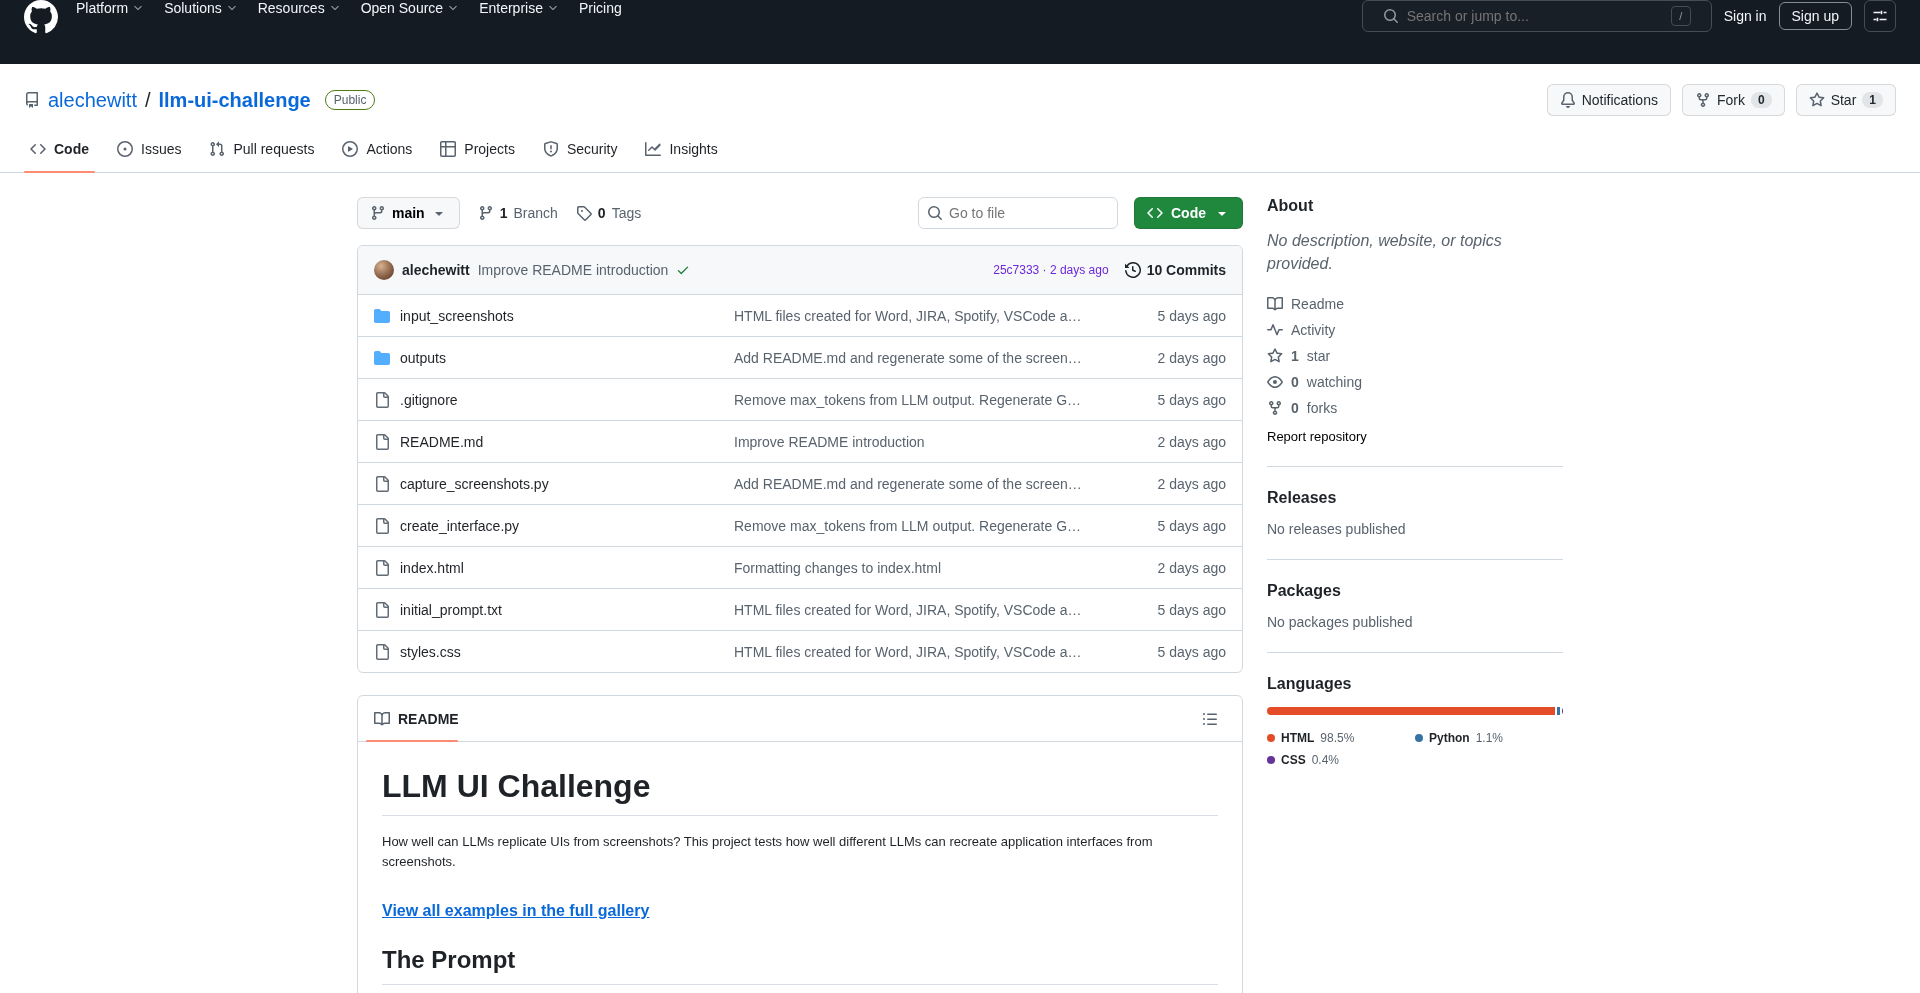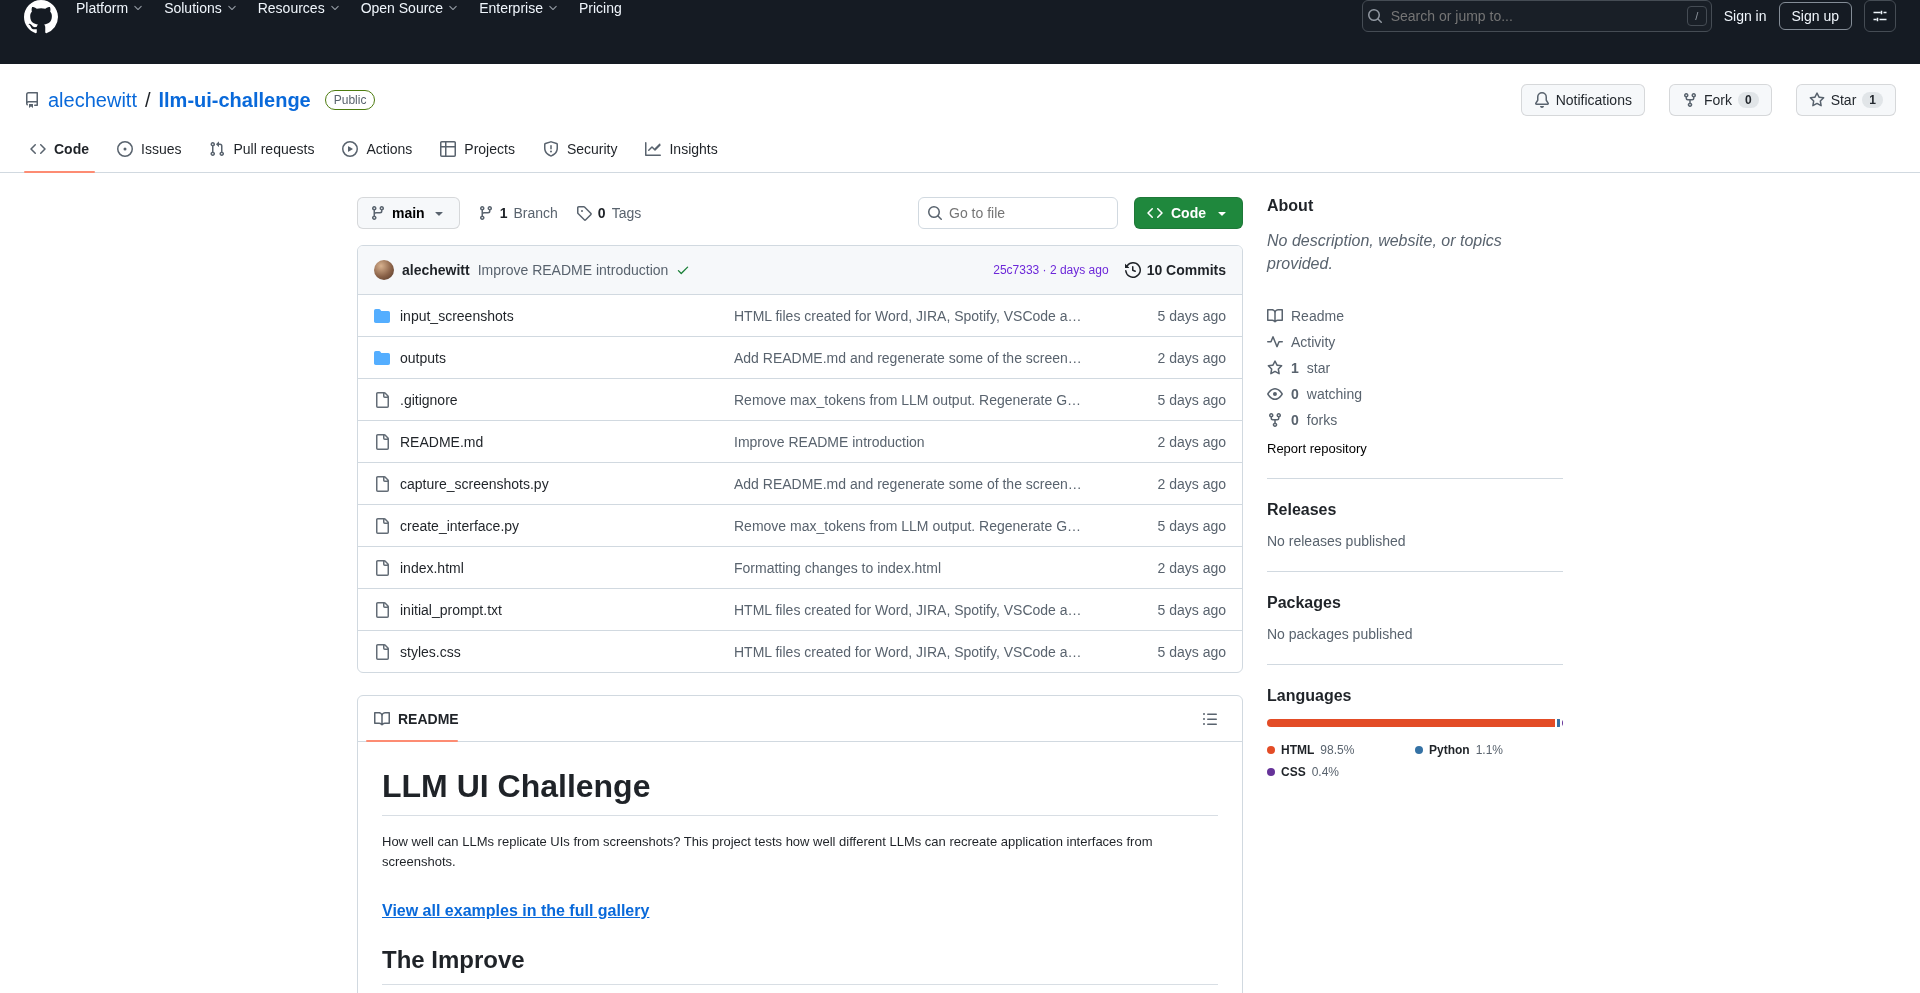--- a/index.html
+++ b/index.html
@@ -9,21 +9,21 @@
 
   
   .app-header { height:64px; background:#151b23; display:flex; align-items:flex-start;
     padding:0 24px; gap:18px; color:#fff; }
   .gh-logo { width:34px; height:34px; fill:#fff; cursor:pointer; }
   .nav { display:flex; align-items:center; gap:20px; }
   .nav-item { display:flex; align-items:center; gap:4px; font-size:14px; color:#f0f6fc; cursor:pointer; }
   .nav-item svg { fill:#9198a1; }
   .header-right { margin-left:auto; display:flex; align-items:center; gap:12px; }
   .search-box { width:350px; height:32px; border:1px solid #454c54; border-radius:6px;
-    display:flex; align-items:center; padding:0 4px; gap:8px; background:rgba(255,255,255,0.02); }
+    display:flex; align-items:center; padding:0 20px; gap:8px; background:rgba(255,255,255,0.02); }
   .search-box svg { fill:#9198a1; }
   .search-box input { flex:1; background:transparent; border:none; outline:none;
     color:#9198a1; font-size:14px; font-family:inherit; }
   .slash-key { width:20px; height:20px; border:1px solid #454c54; border-radius:4px;
     color:#9198a1; font-size:11px; display:flex; align-items:center; justify-content:center; }
   .signin { color:#f0f6fc; font-size:14px; cursor:pointer; white-space:nowrap; }
   .signup { border:1px solid #848d97; border-radius:6px; color:#f0f6fc; font-size:14px;
     padding:5px 12px; background:transparent; cursor:pointer; white-space:nowrap; font-family:inherit; }
   .hdr-icon-btn { width:32px; height:32px; border:1px solid #454c54; border-radius:6px;
     display:flex; align-items:center; justify-content:center; cursor:pointer; }
@@ -31,21 +31,21 @@
 
   
   .repo-head { padding:20px 24px 10px; display:flex; align-items:center; }
   .repo-title { display:flex; align-items:center; gap:8px; font-size:20px; }
   .repo-title .repo-octicon { fill:#59636e; }
   .repo-owner { color:#0969da; text-decoration:none; cursor:pointer; }
   .repo-sep { color:#1f2328; }
   .repo-name { color:#0969da; font-weight:600; cursor:pointer; }
   .visibility-badge { font-size:12px; color:#59636e; border:1px solid #4d7c0f;
     border-radius:2em; padding:2px 8px; margin-left:6px; }
-  .repo-actions { margin-left:auto; display:flex; gap:24px; }
+  .repo-actions { margin-left:auto; display:flex; gap:11px; }
   .btn { height:32px; display:flex; align-items:center; gap:6px; padding:0 12px;
     background:#f6f8fa; border:1px solid rgba(31,35,40,0.15); border-radius:6px;
     font-size:14px; font-weight:500; color:#24292f; cursor:pointer; font-family:inherit; }
   .btn svg { fill:#59636e; }
   .count-pill { background:rgba(175,184,193,0.3); border-radius:2em; padding:1px 7px;
     font-size:12px; font-weight:600; }
 
   
   .repo-tabs { display:flex; padding:0 16px; border-bottom:1px solid #d1d9e0; }
   .tab { position:relative; display:flex; align-items:center; gap:8px; padding:0 14px;
@@ -121,21 +121,21 @@
     margin-bottom:16px; }
   .md-p { font-size:13px; line-height:1.5; margin-bottom:31px; max-width:830px; }
   .md-link { display:inline-block; font-size:16px; font-weight:700; color:#0969da;
     text-decoration:underline; cursor:pointer; margin-bottom:26px; }
   .md-h2 { font-size:24px; font-weight:600; padding-bottom:10px; border-bottom:1px solid #d8dee4; }
 
   
   .side-section { padding-bottom:22px; margin-bottom:22px; border-bottom:1px solid #d1d9e0; }
   .side-section:last-child { border-bottom:none; }
   .side-title { font-size:16px; font-weight:600; margin-bottom:14px; }
-  .about-desc { font-size:16px; font-style:italic; color:#59636e; line-height:1.45; margin-bottom:28px; }
+  .about-desc { font-size:16px; font-style:italic; color:#59636e; line-height:1.45; margin-bottom:16px; }
   .about-link { display:flex; align-items:center; gap:8px; padding:5px 0; font-size:14px;
     color:#59636e; cursor:pointer; }
   .about-link svg { fill:#59636e; }
   .about-link b { font-weight:600; }
   .report-link { font-size:13px; color:#000000; margin-top:8px; cursor:pointer; }
   .side-empty { font-size:14px; color:#59636e; }
   .lang-bar { display:flex; height:8px; border-radius:4px; overflow:hidden; gap:2px;
     margin:14px 0 12px; }
   .lang-seg { height:100%; cursor:pointer; }
   .lang-legend { display:flex; flex-wrap:wrap; }
@@ -479,21 +479,21 @@
         <div class="outline-btn">
           <svg width="16" height="16" viewBox="0 0 16 16">
               <path d="M5.75 2.5h8.5a.75.75 0 0 1 0 1.5h-8.5a.75.75 0 0 1 0-1.5Zm0 5h8.5a.75.75 0 0 1 0 1.5h-8.5a.75.75 0 0 1 0-1.5Zm0 5h8.5a.75.75 0 0 1 0 1.5h-8.5a.75.75 0 0 1 0-1.5ZM2 14a1 1 0 1 1 0-2 1 1 0 0 1 0 2Zm1-6a1 1 0 1 1-2 0 1 1 0 0 1 2 0ZM2 4a1 1 0 1 1 0-2 1 1 0 0 1 0 2Z"></path>
             </svg>
         </div>
       </div>
       <div class="readme-body">
         <h1 class="md-h1">LLM UI Challenge</h1>
         <p class="md-p">How well can LLMs replicate UIs from screenshots? This project tests how well different LLMs can recreate application interfaces from screenshots.</p>
         <span class="md-link">View all examples in the full gallery</span>
-        <h2 class="md-h2">The Improve</h2>
+        <h2 class="md-h2">The Prompt</h2>
       </div>
     </div>
   </div>
 
   <div class="side-col">
     <div class="side-section">
       <div class="side-title">About</div>
       <div class="about-desc">No description, website, or topics provided.</div>
       <div class="about-link">
         <svg width="16" height="16" viewBox="0 0 16 16">

